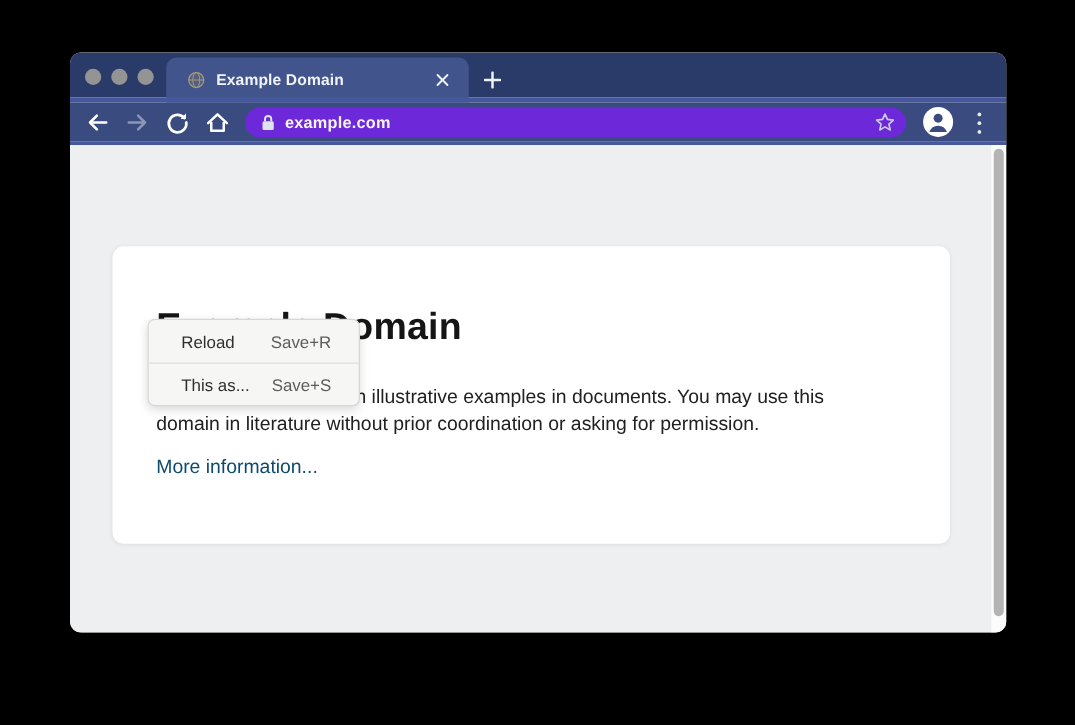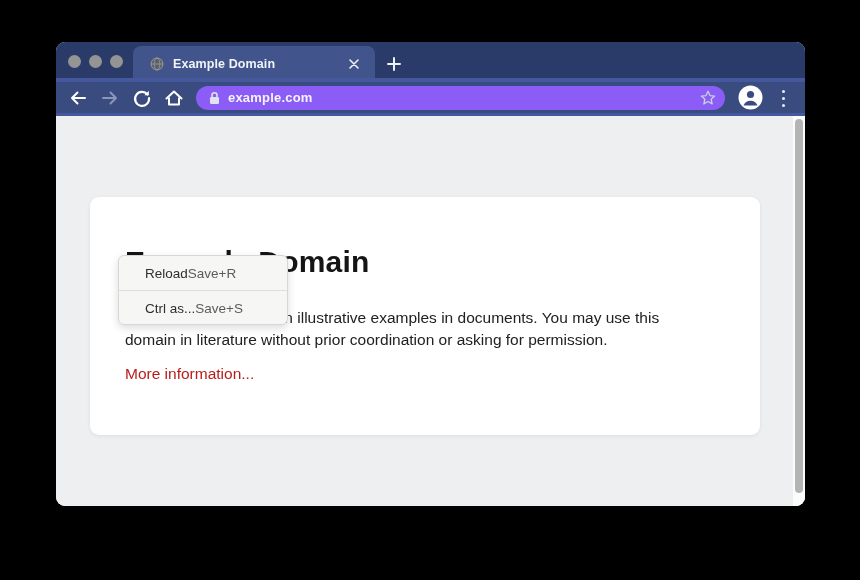--- a/index.html
+++ b/index.html
@@ -29,21 +29,21 @@
   .accent-top { position: absolute; left: 0; top: 36px; width: 100%; height: 4px; background: #45589e; }
 
   
   .toolbar { position: absolute; left: 0; top: 40px; width: 100%; height: 31px; background: #3a4b80; }
   .accent-bottom { position: absolute; left: 0; top: 71px; width: 100%; height: 3px; background: #45589e; }
   .nav-btn { position: absolute; top: 3px; width: 26px; height: 26px; display: flex;
     align-items: center; justify-content: center; }
   .nav-back { left: 9px; } .nav-fwd { left: 41px; } .nav-reload { left: 73px; } .nav-home { left: 105px; }
 
   .omnibox { position: absolute; left: 140px; top: 4px; width: 529px; height: 24px;
-    background: #8b5cf6; border-radius: 12px; display: flex; align-items: center; }
+    background: #6d28d9; border-radius: 12px; display: flex; align-items: center; }
   .omni-lock { position: absolute; left: 12px; top: 5px; }
   .omni-url { position: absolute; left: 32px; top: 0; height: 24px; line-height: 24px;
     color: #f3f5fa; font-size: 13px; font-weight: 700; letter-spacing: .2px; }
   .omni-star { position: absolute; right: 8px; top: 3px; width: 18px; height: 18px; }
 
   .avatar-btn { position: absolute; left: 682px; top: 3px; width: 25px; height: 25px; }
   .menu-dots { position: absolute; left: 722px; top: 4px; width: 10px; height: 24px;
     display: flex; flex-direction: column; align-items: center; justify-content: center; gap: 4px; }
   .menu-dots i { width: 3px; height: 3px; border-radius: 50%; background: #e8ebf2; }
 
@@ -54,28 +54,28 @@
   .scroll-thumb { position: absolute; left: 2px; top: 3px; width: 8px; height: 374px;
     background: #b4b4b4; border-radius: 4px; }
 
   .card { position: absolute; left: 34px; top: 81px; width: 670px; height: 238px;
     background: #ffffff; border-radius: 9px; box-shadow: 0 1px 4px rgba(0,0,0,.07); }
   .card h1 { position: absolute; left: 35px; top: 48px; font-size: 30px; font-weight: 800;
     color: #151515; letter-spacing: .2px; }
   .card p { position: absolute; left: 35px; top: 110px; width: 588px; font-size: 15.5px;
     line-height: 1.42; color: #212121; }
   .card a { position: absolute; left: 35px; top: 168px; font-size: 15.5px;
-    color: #b91c1c; text-decoration: none; }
+    color: #0c4a6e; text-decoration: none; }
 
   
   .ctx-menu { position: absolute; left: 62px; top: 139px; width: 170px; height: 70px;
     background: #f6f6f5; border: 1px solid #d7d7d7; border-radius: 6px;
     box-shadow: 0 3px 8px rgba(0,0,0,.14); overflow: hidden; }
   .ctx-item { position: relative; height: 34px; display: flex; align-items: center;
-    padding: 0 22px 0 26px; }
+    padding: 0 22px 0 26px; justify-content: space-between; }
   .ctx-label { font-size: 13.5px; color: #2f2f2f; }
   .ctx-shortcut { font-size: 13.5px; color: #5c5c5c; }
   .ctx-divider { height: 1px; background: #dedede; margin: 0; }
 
   svg { display: block; }
 </style>
 </head>
 <body>
 
 <div class="stage">
@@ -175,21 +175,21 @@
         <a href="#">More information...</a>
       </div>
 
       <div class="ctx-menu">
         <div class="ctx-item">
           <span class="ctx-label">Reload</span>
           <span class="ctx-shortcut">Save+R</span>
         </div>
         <div class="ctx-divider"></div>
         <div class="ctx-item">
-          <span class="ctx-label">Ctrl as...</span>
+          <span class="ctx-label">This as...</span>
           <span class="ctx-shortcut">Save+S</span>
         </div>
       </div>
 
       <div class="scrollbar">
         <div class="scroll-thumb"></div>
       </div>
 
     </div>
   </div>

